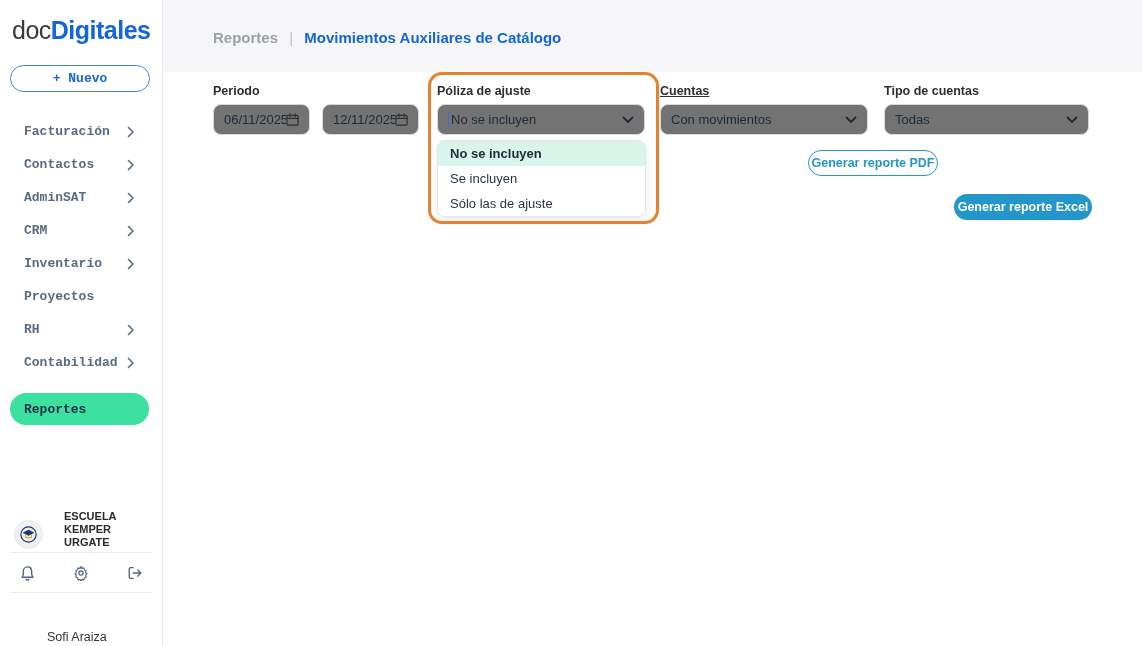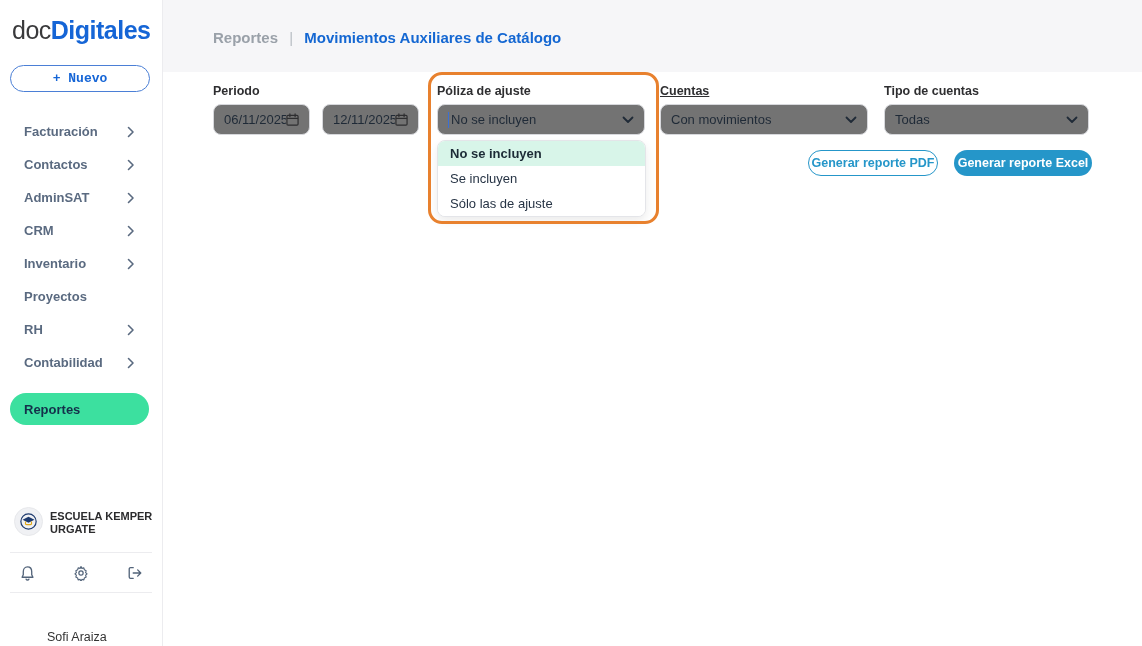--- a/index.html
+++ b/index.html
@@ -20,34 +20,34 @@
   .logo { position: absolute; left: 12px; top: 16px; font-size: 25px; letter-spacing: -0.5px; white-space: nowrap; }
   .logo .doc { color: #3a3a3c; font-weight: 500; }
   .logo .digitales { color: #1565d6; font-weight: 700; }
   .new-btn {
     position: absolute; left: 10px; top: 65px; width: 140px; height: 27px;
     border: 1.5px solid #4b7fd6; border-radius: 15px; background: #ffffff;
     color: #1565d6; font-weight: 700; font-size: 13px;
     display: flex; align-items: center; justify-content: center; cursor: pointer;
     font-family: Liberation Mono, monospace;
   }
-  .nav { position: absolute; left: 0; top: 115px; width: 163px; }
+  .nav { position: absolute; left: 0; top: 115px; width: 163px; font-family: Liberation Mono, monospace; }
   .nav-item {
     position: relative; height: 33px; display: flex; align-items: center;
     padding: 0 24px; cursor: pointer;
     color: #5a6a80; font-size: 13px; font-weight: 600;
   }
   .nav-item .chev { position: absolute; right: 28px; top: 50%; transform: translateY(-50%); display: flex; }
   .nav-item.active {
     margin: 0 10px; padding: 0 14px; height: 32px; width: 139px;
     background: #3ce09f; border-radius: 18px; color: #14304a; font-weight: 700;
   }
   .nav-item.active-wrap { margin-top: 14px; margin-bottom: 0; }
 
-  .org-row { position: absolute; left: 14px; top: 507px; width: 140px; display: flex; align-items: flex-end; }
+  .org-row { position: absolute; left: 14px; top: 507px; width: 140px; display: flex; align-items: flex-end; gap: 14px; }
   .org-avatar {
     width: 29px; height: 29px; border-radius: 50%; background: #f0f1f4;
     display: flex; align-items: center; justify-content: center; flex: 0 0 29px;
     border: 1px solid #e7e8eb;
   }
   .org-name { margin-left: 7px; font-size: 11px; font-weight: 700; color: #2b2b2d; line-height: 13px; padding-top: 3px; }
   .side-divider { position: absolute; left: 10px; width: 142px; height: 1px; background: #ececef; }
   .icon-row { position: absolute; left: 0; top: 560px; width: 163px; height: 26px; display: flex; align-items: center; }
   .icon-btn { width: 54px; display: flex; justify-content: center; cursor: pointer; background: none; border: none; }
   .user-row { position: absolute; left: 14px; top: 602px; display: flex; align-items: center; }
@@ -89,21 +89,21 @@
     font-size: 13px; color: #273445; cursor: pointer; background: #ffffff;
   }
   .dropdown-option.selected { background: #d8f5e9; font-weight: 700; color: #1c2b36; }
 
   .btn-row-btn {
     position: absolute; top: 150px; height: 26px; border-radius: 14px;
     font-size: 12.5px; font-weight: 700; display: flex; align-items: center; justify-content: center;
     cursor: pointer; font-family: "Liberation Sans", sans-serif;
   }
   .btn-pdf { left: 808px; width: 130px; background: #ffffff; border: 1.5px solid #2596c9; color: #2596c9; }
-  .btn-excel { left: 954px; width: 138px; background: #2596c9; border: none; color: #ffffff; }
+  .btn-excel { left: 954px; width: 138px; background: #2596c9; border: none; color: #ffffff; margin-top: 44px; }
 
   svg { display: block; }
 </style>
 </head>
 <body>
 
 <div class="app">
 
   <aside class="sidebar">
 

